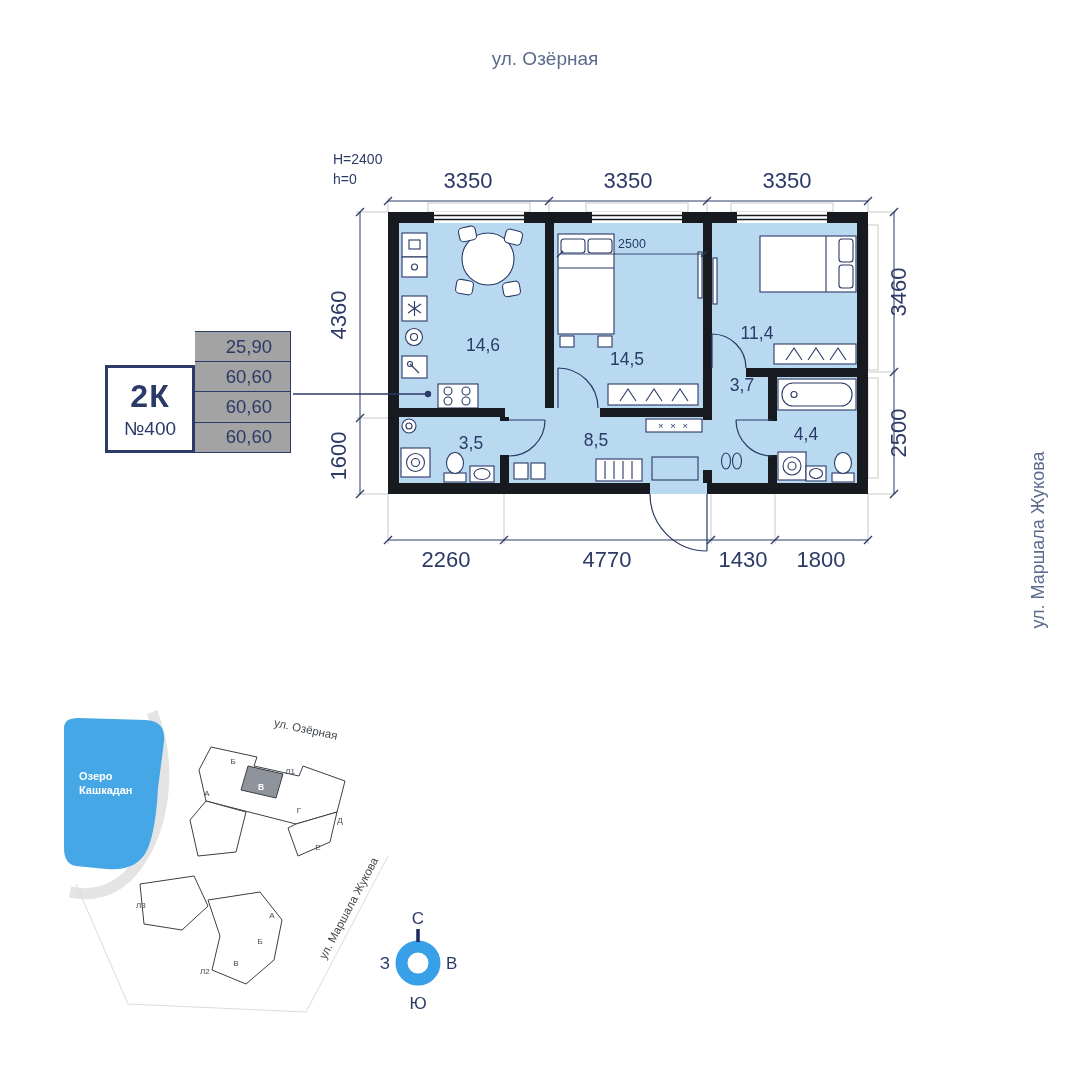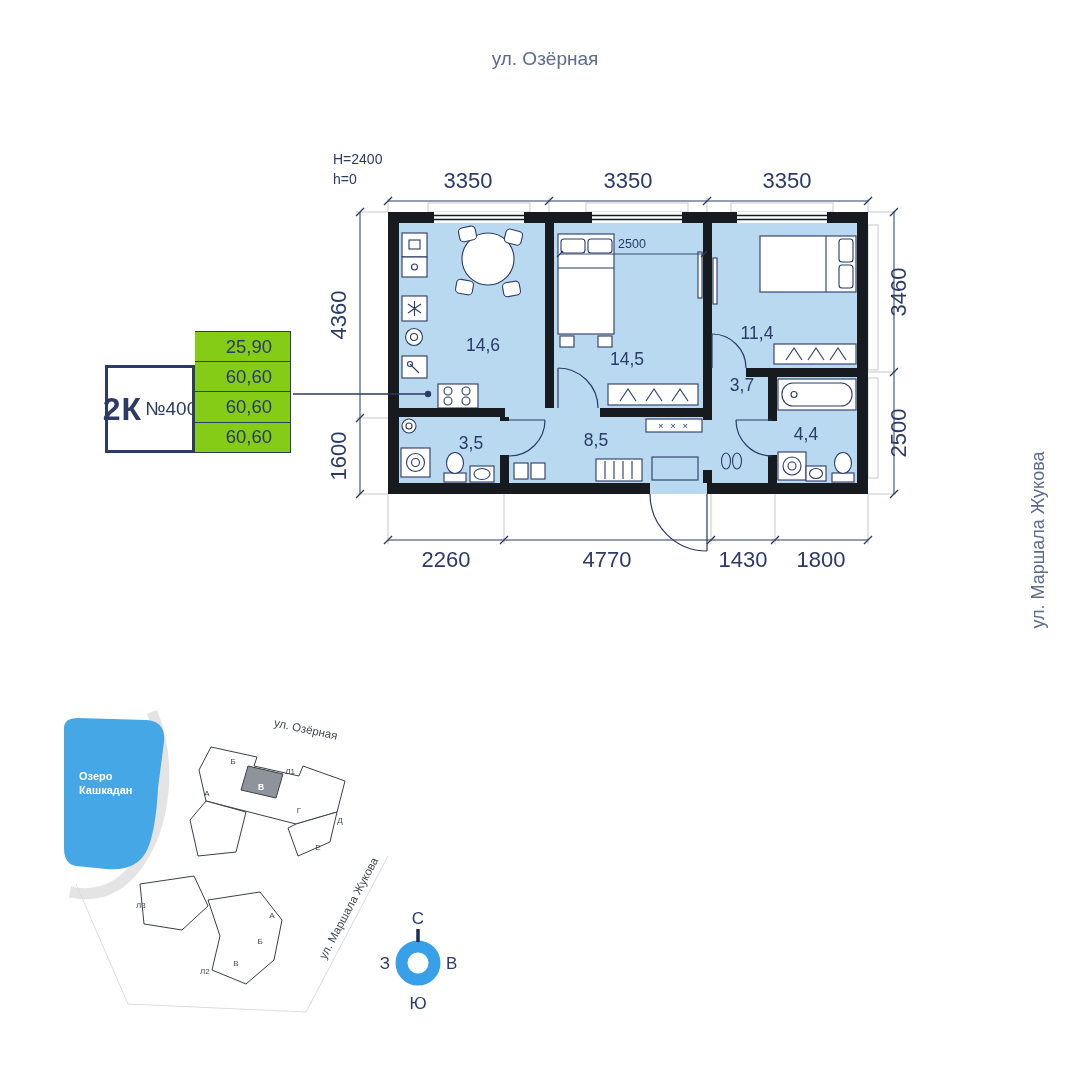--- a/index.html
+++ b/index.html
@@ -6,25 +6,25 @@
   html,body { background:#ffffff; font-family:"Liberation Sans", sans-serif; }
   .canvas { position:relative; width:1080px; height:1078px; background:#fff; overflow:hidden; }
 
   .street-top { position:absolute; left:395px; top:48px; width:300px; text-align:center;
                 font-size:19px; color:#5c6b8c; }
   .street-right { position:absolute; left:920px; top:528px; width:240px; height:24px; text-align:center;
                   font-size:18px; color:#5c6b8c; transform:rotate(-90deg); }
 
   .info-card { position:absolute; left:105px; top:331px; display:flex; align-items:stretch; }
   .card-type-box { width:90px; border:3px solid #2b3a67; background:#fff; display:flex;
-                   flex-direction:row; align-items:center; justify-content:center; gap:3px;margin-top:34px; }
+                   flex-direction:column; align-items:center; justify-content:center; gap:3px;margin-top:34px; }
   .card-type { font-size:32px; font-weight:bold; color:#2b3a67; letter-spacing:1px; }
   .card-number { font-size:19px; font-weight:normal; color:#2b3a67; }
   .card-rows { display:flex; flex-direction:column; }
-  .card-row { width:96px; height:31.7px; border:1.5px solid #2b3a67; border-left:none; background:#84cc16;
+  .card-row { width:96px; height:31.7px; border:1.5px solid #2b3a67; border-left:none; background:#a3a3a3;
               display:flex; align-items:center; justify-content:flex-end; padding-right:18px;
               font-size:18.5px; color:#2b3a67; }
   .card-row + .card-row { margin-top:-1.5px; }
 
   svg { position:absolute; }
   .plan-svg { left:280px; top:140px; }
   .site-svg { left:40px; top:700px; }
 
   svg text { font-family:"Liberation Sans", sans-serif; }
   .t-dim   { font-size:22px;   fill:#2b3a67; }

